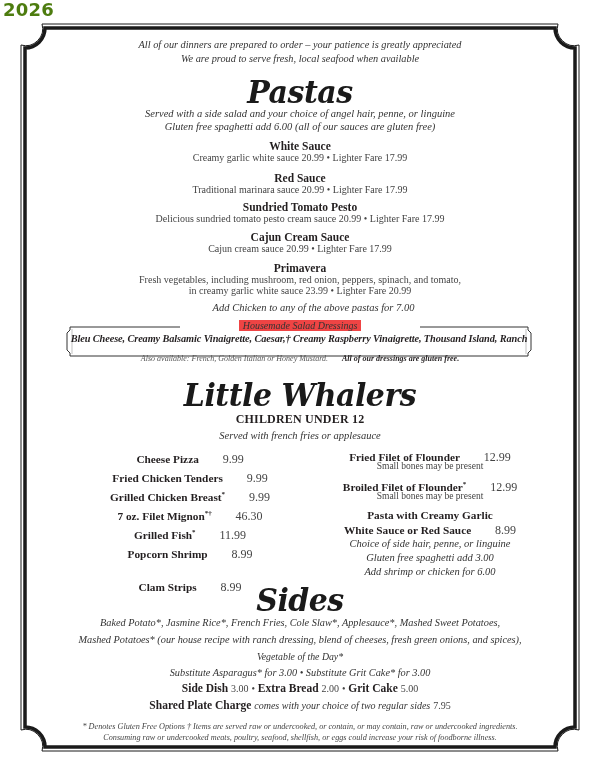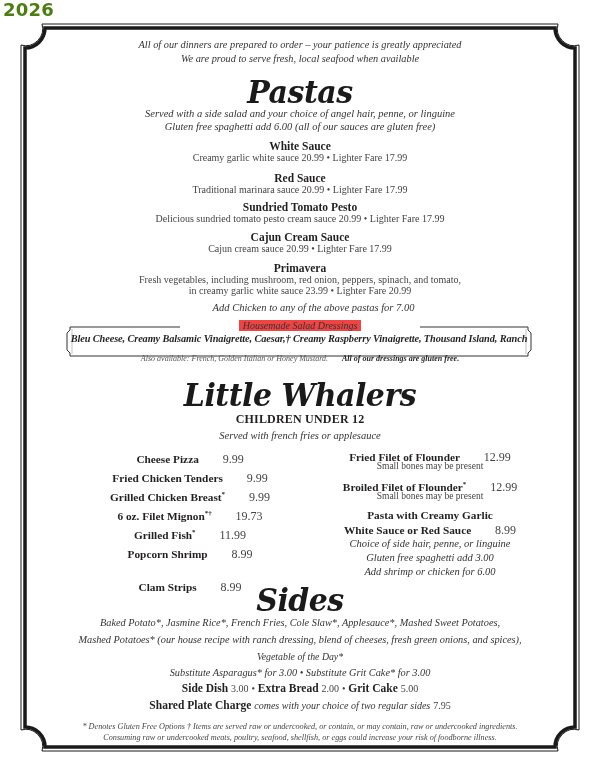--- a/index.html
+++ b/index.html
@@ -122,21 +122,21 @@
     <div class="kid-item" style="position:absolute;top:449px;width:200px;">
       <span>Cheese Pizza</span><sup></sup> <span class="price">9.99</span>
     </div>
     <div class="kid-item" style="position:absolute;top:468px;width:200px;">
       <span>Fried Chicken Tenders</span><sup></sup> <span class="price">9.99</span>
     </div>
     <div class="kid-item" style="position:absolute;top:487px;width:200px;">
       <span>Grilled Chicken Breast</span><sup>*</sup> <span class="price">9.99</span>
     </div>
     <div class="kid-item" style="position:absolute;top:506px;width:200px;">
-      <span>6 oz. Filet Mignon</span><sup>*†</sup> <span class="price">19.73</span>
+      <span>7 oz. Filet Mignon</span><sup>*†</sup> <span class="price">46.30</span>
     </div>
     <div class="kid-item" style="position:absolute;top:525px;width:200px;">
       <span>Grilled Fish</span><sup>*</sup> <span class="price">11.99</span>
     </div>
     <div class="kid-item" style="position:absolute;top:544px;width:200px;">
       <span>Popcorn Shrimp</span><sup></sup> <span class="price">8.99</span>
     </div>
     <div class="kid-item" style="position:absolute;top:577px;width:200px;">
       <span>Clam Strips</span><sup></sup> <span class="price">8.99</span>
     </div>

